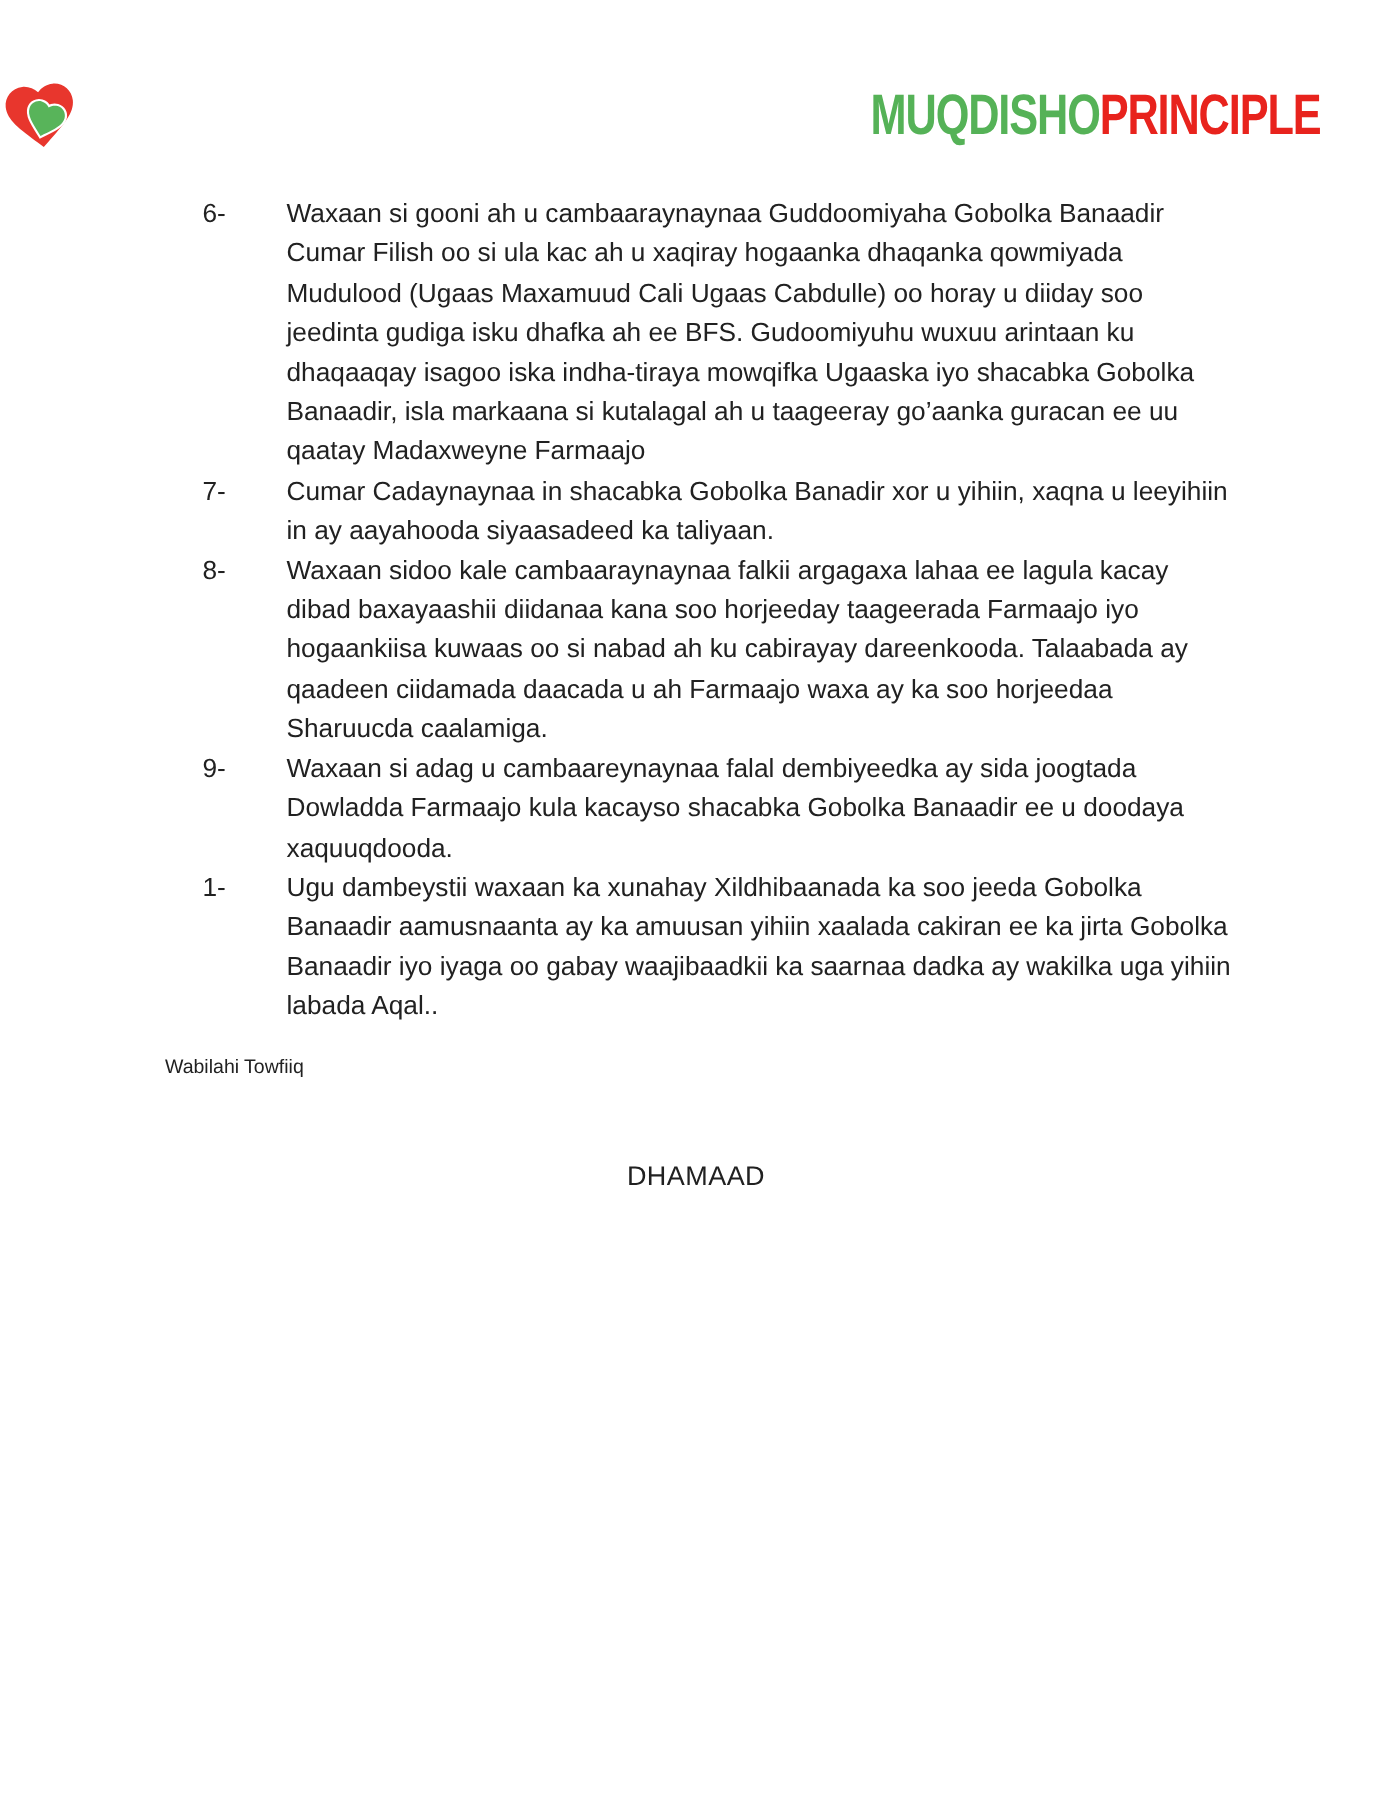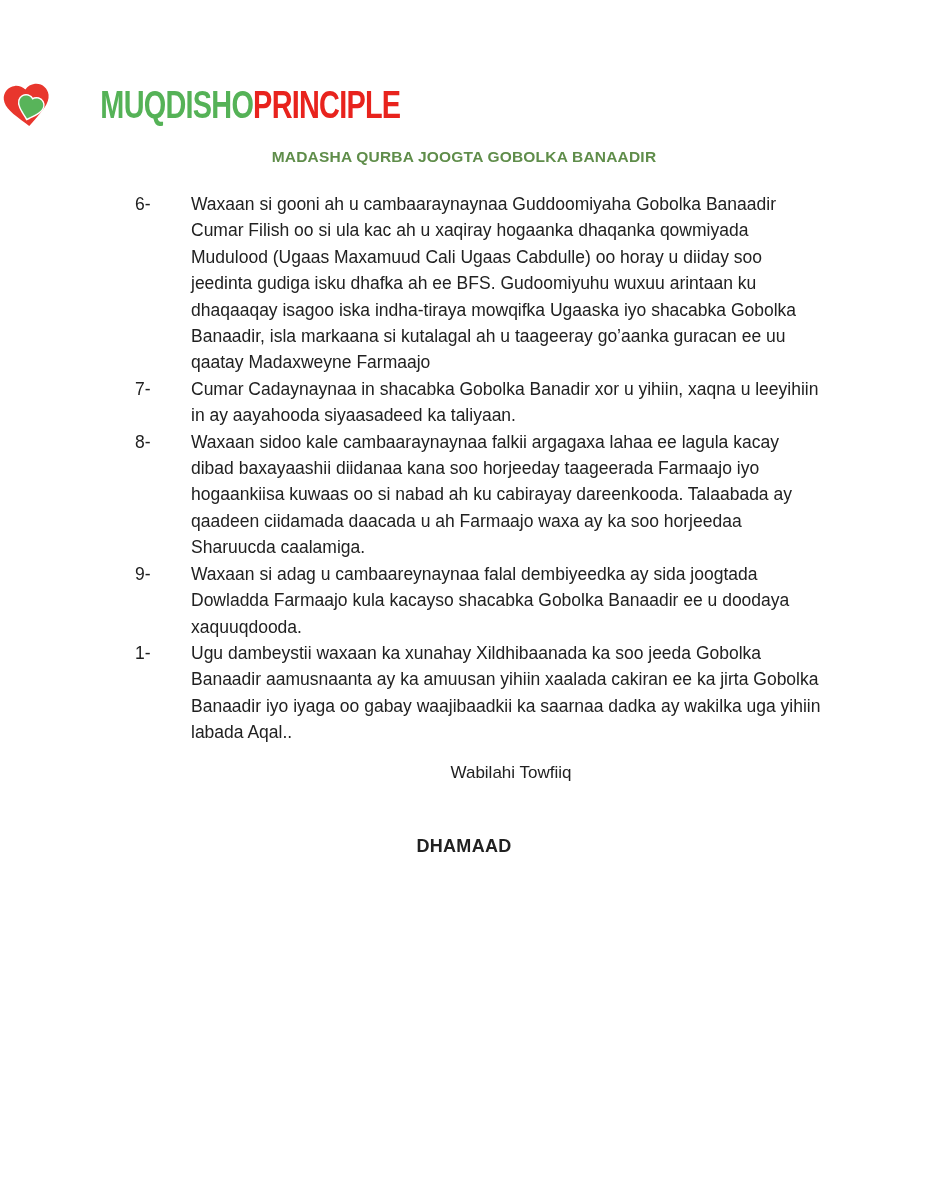--- a/index.html
+++ b/index.html
@@ -6,22 +6,22 @@
   body{
     width:928px;height:1200px;
     font-family:"Liberation Sans","DejaVu Sans",sans-serif;
     color:#212121;
     -webkit-font-smoothing:antialiased;
   }
   .page{position:relative;width:928px;height:1200px;background:#ffffff;overflow:hidden;}
 
   
   .logo-row{
-    display:flex;justify-content:flex-start;align-items:center;
-    padding-top:78px;gap:1px;
+    display:flex;justify-content:space-between;align-items:center;
+    padding-top:50px;gap:1px;
   }
   .heart-icon{width:54px;height:54px;flex:none;margin-right:-2px;}
   .brand-text{
     display:inline-block;white-space:nowrap;
     font-size:38px;font-weight:700;letter-spacing:-1px;
     transform:scaleX(0.76);transform-origin:center;
     line-height:1;
   }
   .brand-green{color:#55b257;}
   .brand-red{color:#e8231d;}
@@ -40,37 +40,36 @@
     font-size:17.5px;line-height:26.4px;
   }
   .list-item .txt{
     flex:1;
     font-size:17.5px;line-height:26.4px;
     text-align:left;
     margin-left:25px;
   }
 
   
-  .closing{margin:14px 16px 0 110px;font-size:17px;line-height:26px;text-align:center;}
-  .dhamaad{margin-top:50px;text-align:center;font-size:18px;font-weight:700;letter-spacing:0.3px;}
+  .closing{margin:14px 16px 0 110px;font-size:13px;line-height:26px;}
+  .dhamaad{margin-top:50px;text-align:center;font-size:18px;font-weight:400;letter-spacing:0.3px;}
 </style>
 </head>
 <body>
 
 <div class="page">
 
   <div class="logo-row">
     <svg class="heart-icon" viewBox="0 0 24 24" aria-hidden="true">
       <path fill="#e8362d" transform="translate(12,12) rotate(-6) translate(-12,-12)" d="M12,21.35l-1.45-1.32C5.4,15.36,2,12.28,2,8.5C2,5.42,4.42,3,7.5,3c1.74,0,3.41,0.81,4.5,2.09C13.09,3.81,14.76,3,16.5,3C19.58,3,22,5.42,22,8.5c0,3.78-3.4,6.86-8.55,11.54L12,21.35z"></path>
       <path fill="#58b45a" stroke="#ffffff" stroke-width="2.4" paint-order="stroke" transform="translate(13.4,13.2) rotate(16) scale(0.54) translate(-12,-12)" d="M12,21.35l-1.45-1.32C5.4,15.36,2,12.28,2,8.5C2,5.42,4.42,3,7.5,3c1.74,0,3.41,0.81,4.5,2.09C13.09,3.81,14.76,3,16.5,3C19.58,3,22,5.42,22,8.5c0,3.78-3.4,6.86-8.55,11.54L12,21.35z"></path>
     </svg>
     <span class="brand-text"><span class="brand-green">MUQDISHO</span><span class="brand-red">PRINCIPLE</span></span>
   </div>
 
-  <div class="subtitle">MADASHA QURBA JOOGTA GOBOLKA BANAADIR</div>
 
   <div class="list">
     <div class="list-item">
       <div class="num">6-</div>
       <div class="txt">Waxaan si gooni ah u cambaaraynaynaa Guddoomiyaha Gobolka Banaadir Cumar Filish oo si ula kac ah u xaqiray hogaanka  dhaqanka qowmiyada Mudulood (Ugaas Maxamuud Cali Ugaas Cabdulle) oo horay u diiday soo jeedinta gudiga isku dhafka ah ee BFS. Gudoomiyuhu wuxuu arintaan ku dhaqaaqay isagoo iska indha-tiraya mowqifka Ugaaska iyo shacabka Gobolka Banaadir, isla markaana si kutalagal ah u  taageeray go’aanka guracan ee uu qaatay Madaxweyne Farmaajo</div>
     </div>
     <div class="list-item">
       <div class="num">7-</div>
       <div class="txt">Cumar Cadaynaynaa in shacabka Gobolka Banadir xor u yihiin, xaqna u leeyihiin in ay aayahooda siyaasadeed ka taliyaan.</div>
     </div>

